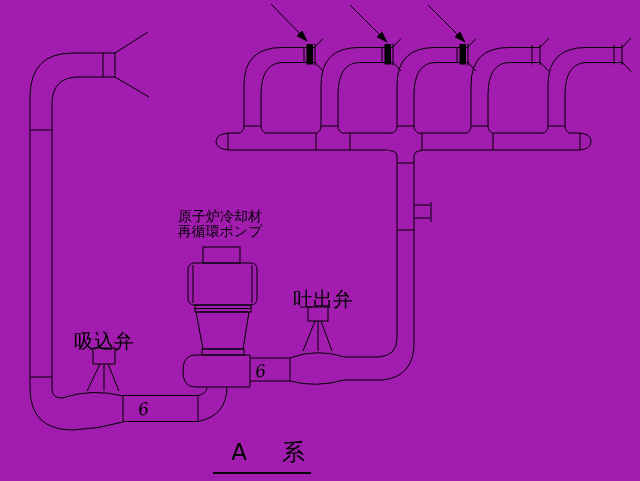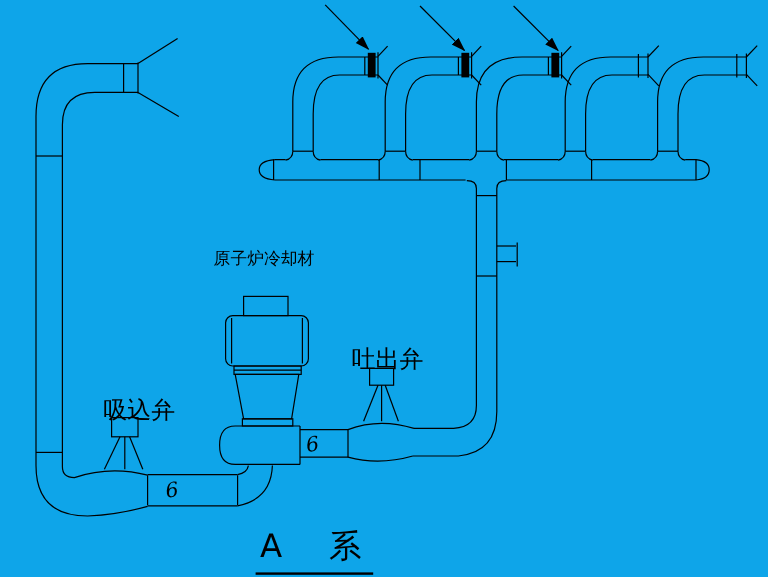--- a/index.html
+++ b/index.html
@@ -1,27 +1,27 @@
 <!DOCTYPE html>
 <html><head>
 <meta charset="utf-8">
 <style>
   html,body{margin:0;padding:0;background:#fff;}
-  .canvas{position:relative;width:640px;height:481px;background:#0ea5e9;overflow:hidden;
+  .canvas{position:relative;width:640px;height:481px;background:#a21caf;overflow:hidden;
           font-family:"DejaVu Sans",sans-serif;color:#000;}
   svg{position:absolute;left:0;top:0;}
   svg path, svg line, svg rect{stroke:#000;stroke-width:1;fill:none;}
   svg rect.fill, svg path.fill{fill:#000;stroke:none;}
   .lbl{position:absolute;color:#000;white-space:nowrap;}
   .lbl.center{text-align:center;}
   .valve-lbl{font-size:20px;letter-spacing:0px;}
   .pump-lbl{font-size:14px;line-height:15px;}
   .size-lbl{font-family:"DejaVu Serif",serif;font-style:italic;font-size:17px;transform:rotate(-8deg);}
-  .title-lbl{font-size:27px;letter-spacing:6px;border-bottom:2px solid #000;
-             padding:0 0 4px 0;text-align:center;}
+  .title-lbl{font-size:23px;letter-spacing:6px;border-bottom:2px solid #000;
+             padding:0 0 4px 0;text-align:right;}
 </style>
 </head>
 <body>
 
 <div class="canvas">
 
 <svg width="640" height="481" viewBox="0 0 640 481">
   <defs>
     <marker id="arrowhead" markerWidth="13" markerHeight="9" refX="11" refY="4" orient="auto" markerUnits="userSpaceOnUse">
       <path d="M0,0 L12,4 L0,8 Z" style="fill:#000;stroke:none;"></path>
@@ -172,23 +172,24 @@
 
   <g>
     <line x1="271" y1="4" x2="307" y2="41" marker-end="url(#arrowhead)"></line>
     <line x1="350" y1="5" x2="387" y2="42" marker-end="url(#arrowhead)"></line>
     <line x1="428" y1="5" x2="465" y2="42" marker-end="url(#arrowhead)"></line>
   </g>
 </svg>
 
 <div class="lbl pump-lbl center" style="left:170px;top:209px;width:100px;">
   <div>原子炉冷却材</div>
+  <div>再循環ポンプ</div>
 </div>
 
-<div class="lbl valve-lbl center" style="left:74px;top:328px;width:50px;margin-left:12px;">吸込弁</div>
+<div class="lbl valve-lbl center" style="left:74px;top:328px;width:50px;">吸込弁</div>
 
 <div class="lbl valve-lbl center" style="left:293px;top:286px;width:50px;">吐出弁</div>
 
 <div class="lbl size-lbl" style="left:138px;top:399px;">6</div>
 
 <div class="lbl size-lbl" style="left:255px;top:361px;">6</div>
 
 <div class="lbl title-lbl" style="left:213px;top:437px;width:98px;">A　系</div>
 
 </div>

